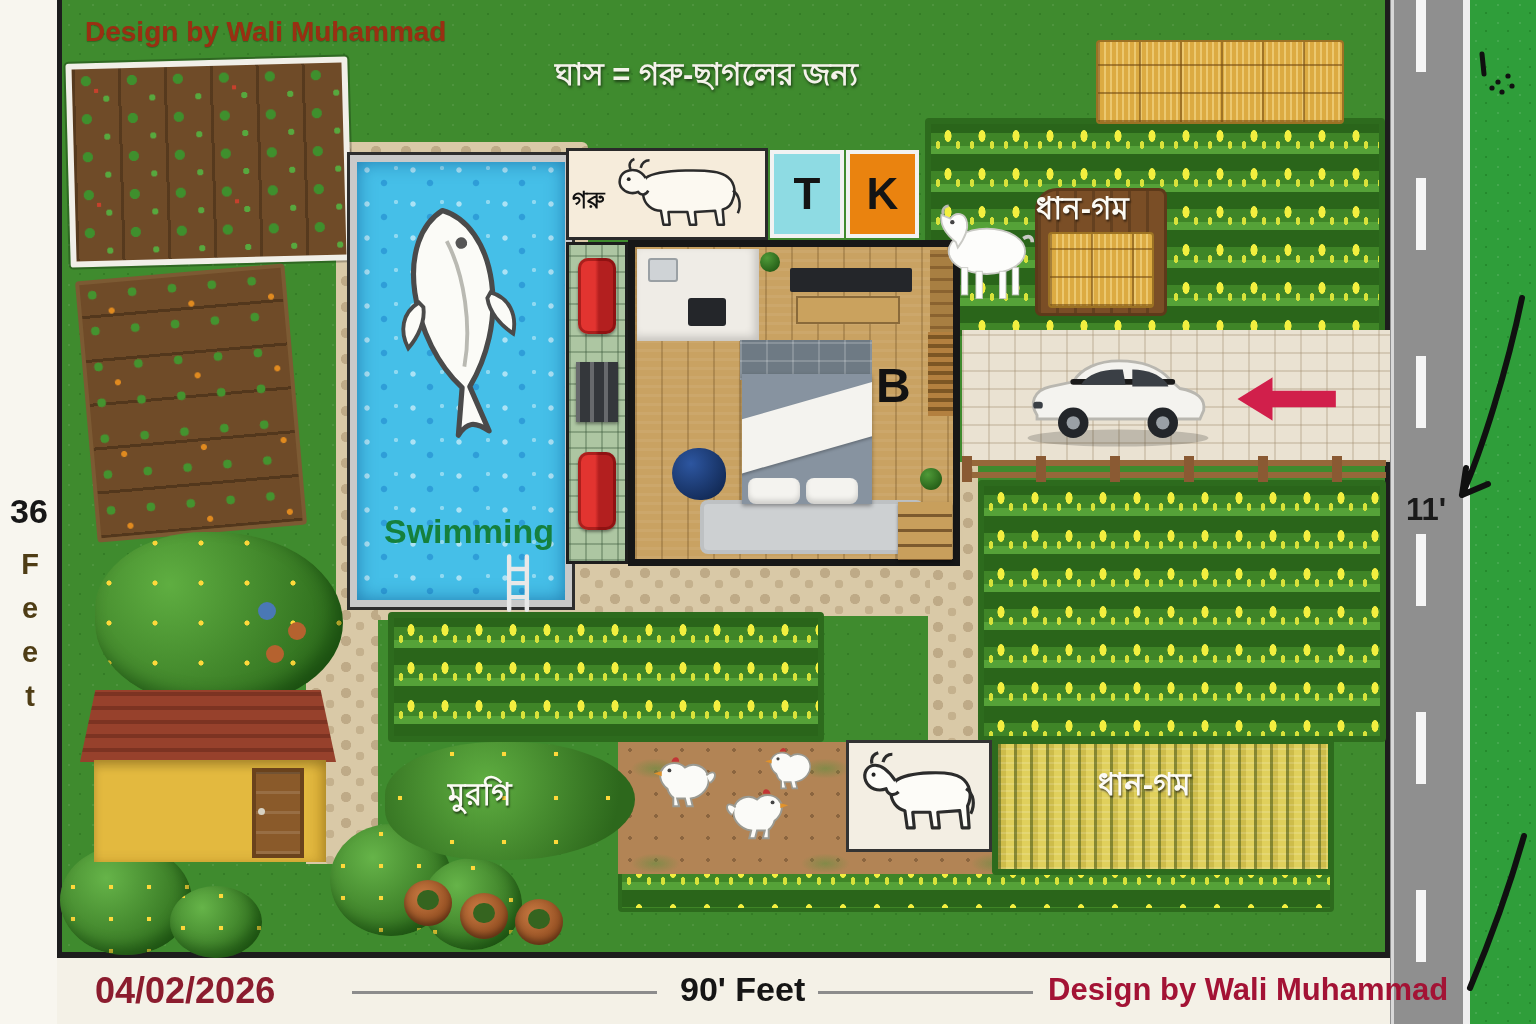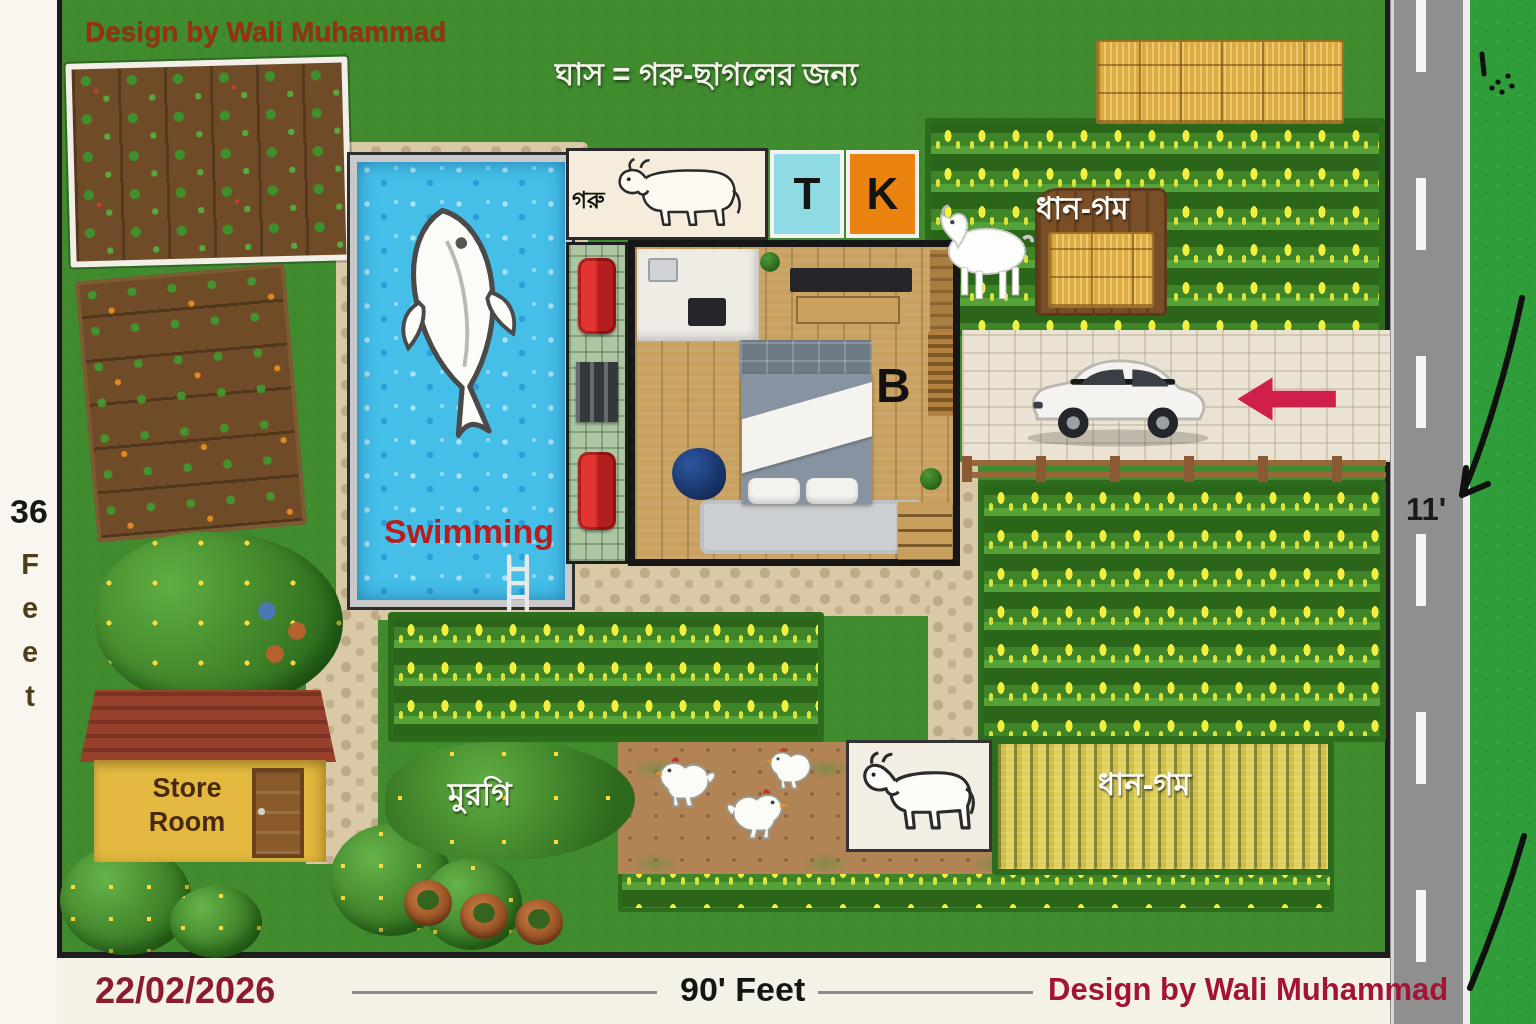--- a/index.html
+++ b/index.html
@@ -145,21 +145,21 @@
   .pool-deck{left:336px;top:142px;width:252px;height:478px;border-radius:6px;z-index:4;}
   .pool{left:350px;top:155px;width:222px;height:452px;z-index:5;box-sizing:border-box;
     border:7px solid #c9c9c9;box-shadow:0 0 0 3px #2e2e2e, inset 0 0 18px rgba(0,60,120,.5);
     background-color:#45bfe8;
     background-image:
       radial-gradient(circle 5px at 10px 8px,rgba(255,255,255,.55) 45%,rgba(0,0,0,0) 62%),
       radial-gradient(circle 6px at 27px 21px,rgba(25,125,200,.5) 45%,rgba(0,0,0,0) 62%),
       radial-gradient(circle 4px at 39px 6px,rgba(255,255,255,.4) 45%,rgba(0,0,0,0) 62%);
     background-size:46px 34px;}
   .fish{left:382px;top:192px;z-index:6;transform:rotate(-8deg);}
-  .swimming-label{left:384px;top:512px;font-size:34px;font-weight:700;color:#b91c1c;z-index:7;}
+  .swimming-label{left:384px;top:512px;font-size:34px;font-weight:700;color:#15803d;z-index:7;}
   .ladder{left:497px;top:553px;z-index:7;}
 
   
   .cow-box{left:566px;top:148px;width:202px;height:92px;background:#f6ecdb;z-index:6;
     box-sizing:border-box;border:3px solid #2a2a2a;}
   .cow-svg{left:608px;top:154px;z-index:7;}
   .cow-pen-label{left:572px;top:182px;font-size:23px;font-weight:700;color:#111;z-index:8;}
   .t-box{left:770px;top:150px;width:74px;height:88px;background:#8edbe3;z-index:6;box-sizing:border-box;
     border:4px solid #f2f2f2;display:flex;align-items:center;justify-content:center;
     font-size:44px;font-weight:700;color:#141414;}
@@ -288,21 +288,20 @@
   <div class="abs tree t2"></div>
   <div class="abs tree t3"></div>
   <div class="abs tree t4"></div>
   <div class="abs bush2"></div>
   <div class="abs pot p1"></div>
   <div class="abs pot p2"></div>
   <div class="abs pot p3"></div>
 
   <div class="abs store-roof"></div>
   <div class="abs store-body"></div>
-  <div class="abs store-label">Store Room</div>
   <div class="abs store-door"></div>
   <div class="abs door-knob"></div>
 
   <div class="abs pool"></div>
   <svg class="abs fish" width="155" height="280" viewBox="0 0 120 210">
     <path d="M60 10 C78 18 90 40 90 70 C90 100 78 128 62 148 L72 184 C62 175 56 175 48 184 L56 148 C40 128 30 100 30 70 C30 40 42 18 60 10 Z" fill="#fbfbf7" stroke="#4a4a4a" stroke-width="4" stroke-linejoin="round"></path>
     <path d="M88 78 C102 84 106 98 101 112 C92 104 85 93 85 82 Z" fill="#fbfbf7" stroke="#4a4a4a" stroke-width="3"></path>
     <path d="M32 78 C18 84 14 98 19 112 C28 104 35 93 35 82 Z" fill="#fbfbf7" stroke="#4a4a4a" stroke-width="3"></path>
     <path d="M60 34 C70 62 70 102 60 132" fill="none" stroke="#b9b9b2" stroke-width="3"></path>
     <circle cx="71" cy="37" r="4.5" fill="#555"></circle>
@@ -443,19 +442,19 @@
       <circle cx="40" cy="28" r="2.6" fill="#101010"></circle>
     <circle cx="44" cy="38" r="2.6" fill="#101010"></circle>
       <circle cx="34" cy="44" r="2.6" fill="#101010"></circle>
     <circle cx="24" cy="40" r="2.6" fill="#101010"></circle>
   </svg>
 
   <div class="abs left-margin"></div>
   <div class="abs bottom-margin"></div>
   <div class="abs dim-58">36</div>
   <div class="abs dim-feet">Feet</div>
-  <div class="abs date-label">22/02/2026</div>
+  <div class="abs date-label">04/02/2026</div>
   <div class="abs rule rule1"></div>
   <div class="abs dim-60">90' Feet</div>
   <div class="abs rule rule2"></div>
   <div class="abs credit-bottom">Design by Wali Muhammad</div>
 
 </div>
 
 </body></html>

